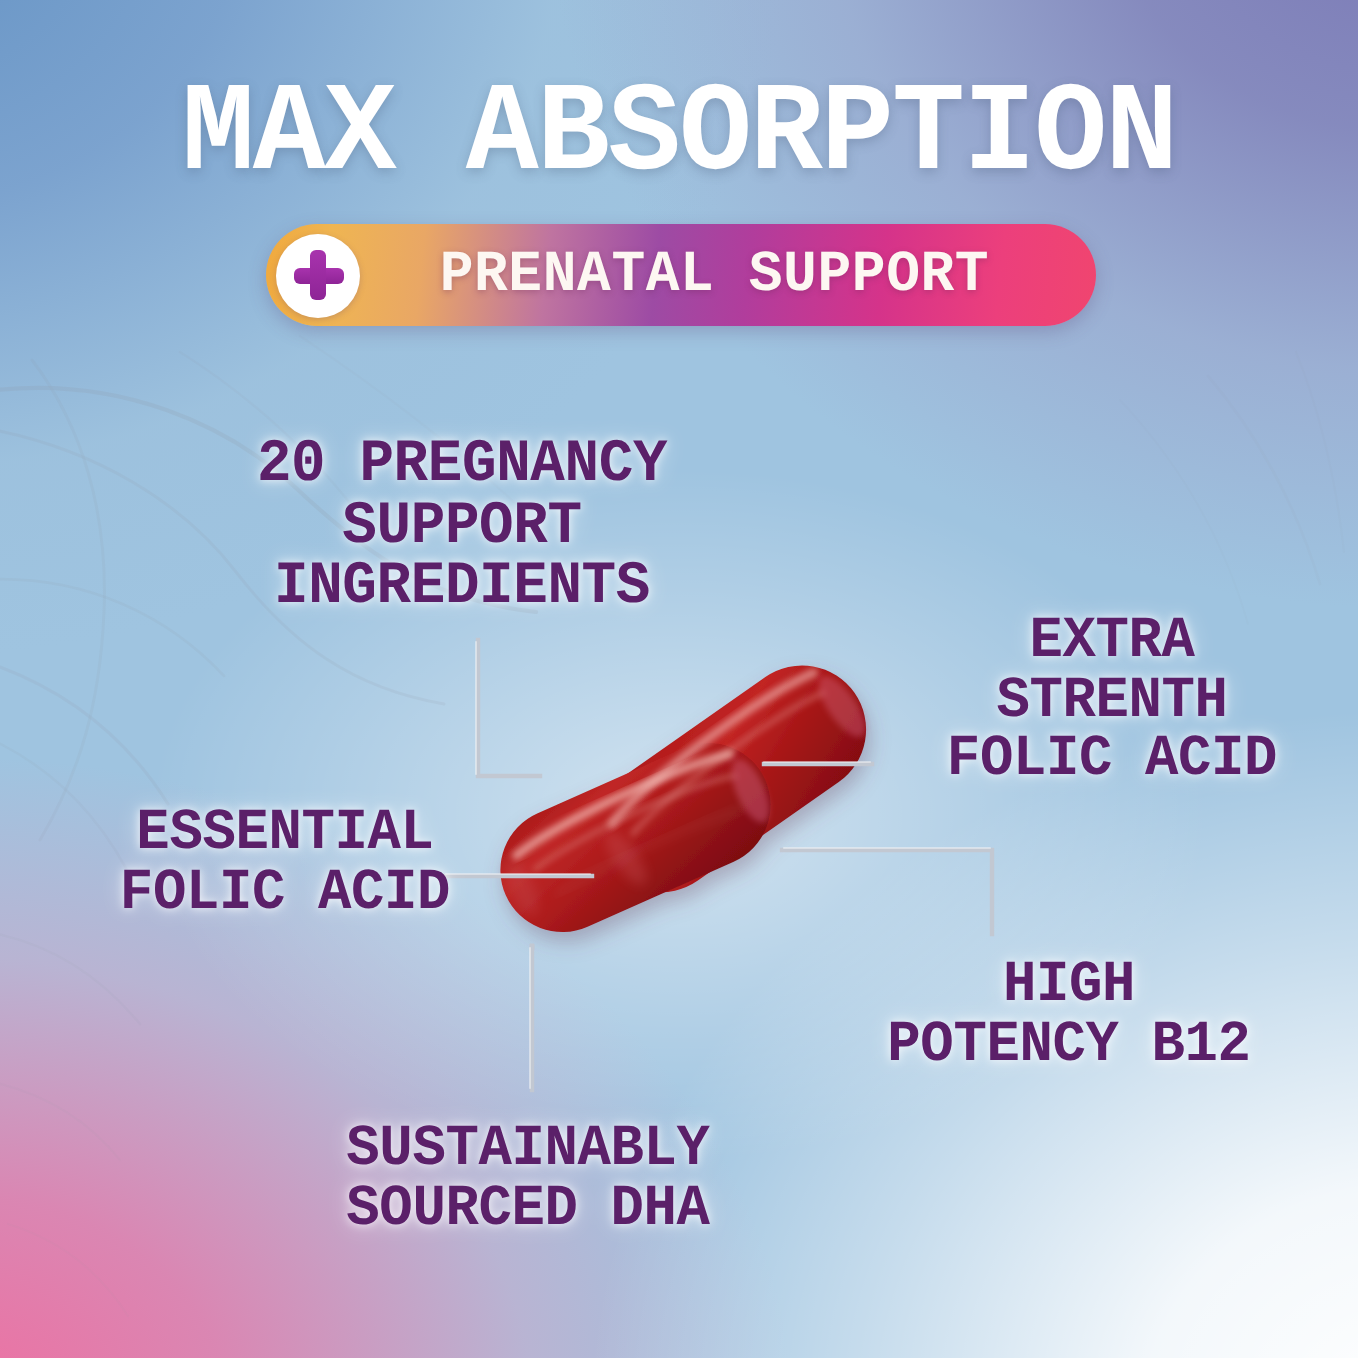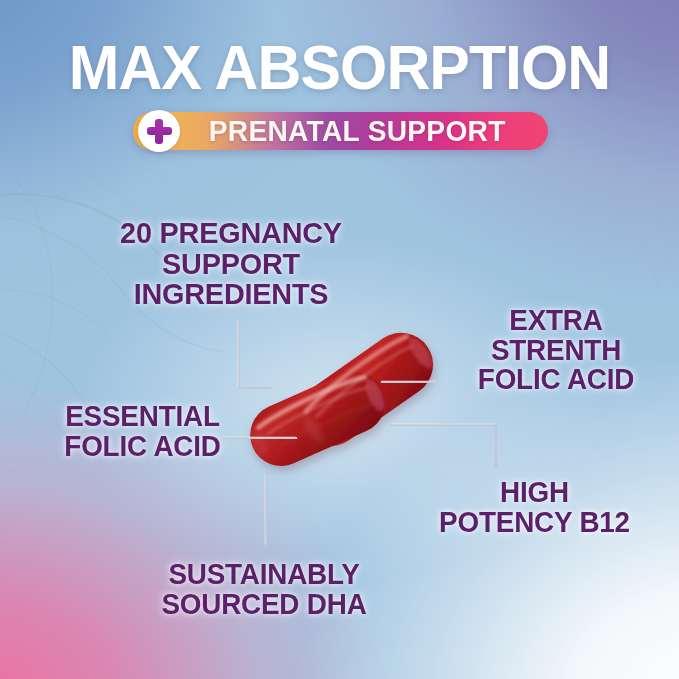--- a/index.html
+++ b/index.html
@@ -1,21 +1,21 @@
 <!DOCTYPE html>
 <html><head>
 <meta charset="utf-8">
 <style>
   html,body{margin:0;padding:0;}
   body{
     width:679px;height:679px;overflow:hidden;
     font-family:"Liberation Sans", sans-serif;
     background:#9fc4e0;
   }
-  #stage{position:relative;width:679px;height:679px;overflow:hidden;}
+  #stage{position:relative;width:679px;height:679px;overflow:hidden;font-family:Liberation Mono, monospace;}
 
   
   .bg-base{
     position:absolute;inset:0;
     background:
       radial-gradient(115% 95% at 100% 100%, rgba(255,255,255,.98) 0%, rgba(255,255,255,.72) 26%, rgba(255,255,255,0) 55%),
       radial-gradient(120% 110% at 0% 108%, #ef6fa0 0%, #e craft 0%, #e87fae 18%, rgba(231,140,178,.55) 42%, rgba(231,140,178,0) 68%),
       linear-gradient(168deg,
         #6e9fcd 0%,
         #8fb7da 14%,
@@ -59,21 +59,21 @@
     letter-spacing:-1px;
     color:#ffffff;
     transform:scaleX(.965);
     text-shadow:0 2px 6px rgba(70,90,120,.30);
     white-space:nowrap;
   }
 
   
   .badge{
     position:absolute;left:133px;top:112px;
-    width:415px;height:38px;
+    width:415px;height:51px;
     border-radius:26px;
     background:linear-gradient(96deg,
        #f0a93e 0%,
        #efb552 8%,
        #e9a765 19%,
        #bf74a0 34%,
        #9d4ba4 47%,
        #b13d9c 58%,
        #d5338a 74%,
        #ec3f7c 88%,

